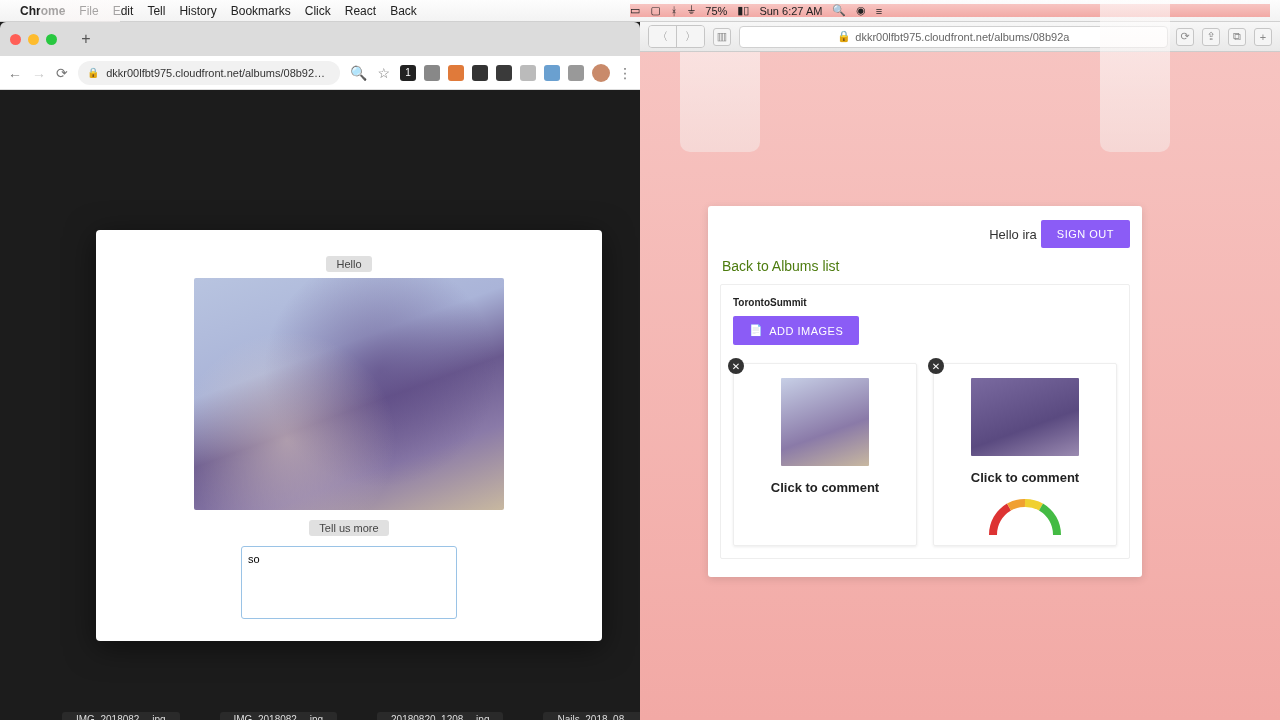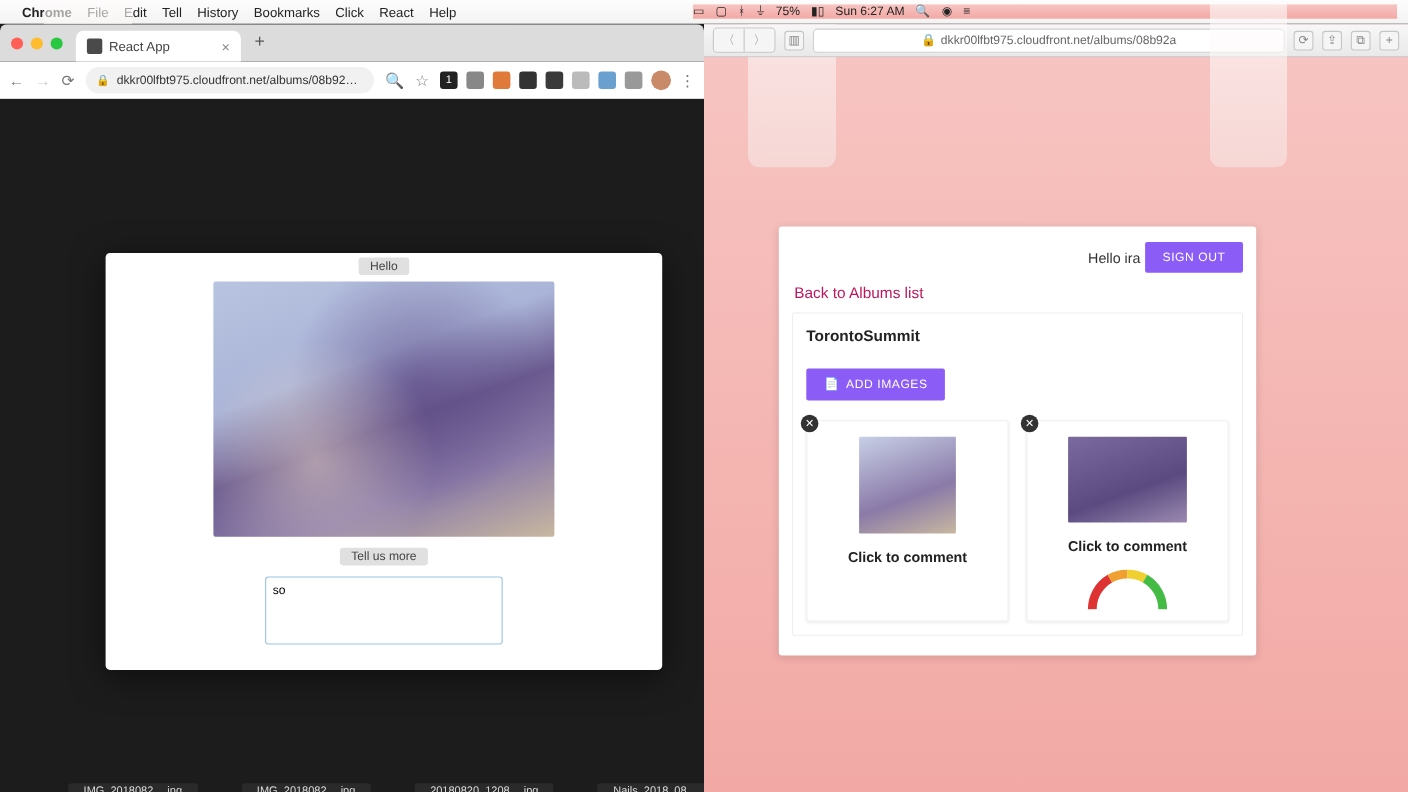--- a/index.html
+++ b/index.html
@@ -36,45 +36,45 @@
   .addr{flex:1;display:flex;align-items:center;background:#f1f1f1;border-radius:14px;height:24px;padding:0 10px;gap:6px;color:#333;font-size:11px}
   .lock{font-size:10px}
   .extrow{display:flex;gap:8px;align-items:center}
   .ext{width:16px;height:16px;border-radius:3px;background:#555}
   .ext.b{background:#222;color:#fff;display:flex;align-items:center;justify-content:center;font-size:10px}
   .avatar{width:18px;height:18px;border-radius:50%;background:#c98a6a}
 
   .chrome-body{background:#1c1c1c;height:640px;position:relative}
 
   
-  .modal{position:absolute;left:96px;top:140px;width:506px;background:#fff;border-radius:4px;box-shadow:0 6px 30px rgba(0,0,0,.5);padding:4px 14px 18px}
+  .modal{position:absolute;left:96px;top:140px;width:506px;background:#fff;border-radius:4px;box-shadow:0 6px 30px rgba(0,0,0,.5);padding:26px 14px 18px}
   .pill{display:block;margin:0 auto 6px;background:#e0e0e0;color:#444;font-size:11px;padding:2px 10px;border-radius:3px;width:fit-content}
   .photo{width:310px;height:232px;margin:0 auto;background:linear-gradient(160deg,#b8c4e0 0%,#aab4d8 35%,#6a5a8f 55%,#8a7aa8 75%,#c8b8a0 100%);border-radius:2px;position:relative;overflow:hidden}
   .photo::before{content:"";position:absolute;inset:0;background:radial-gradient(circle at 30% 70%,rgba(240,220,200,.5),transparent 40%),radial-gradient(circle at 60% 40%,rgba(90,70,130,.6),transparent 50%)}
   .ta-wrap{width:216px;margin:10px auto 0}
-  .ta{width:100%;height:62px;border:1px solid #9ac3e6;border-radius:3px;padding:6px;font-size:11px;resize:none;outline:none}
+  .ta{width:100%;height:73px;border:1px solid #9ac3e6;border-radius:3px;padding:6px;font-size:11px;resize:none;outline:none}
 
   
   .safari{position:absolute;left:0;top:0;width:640px}
   .s-bar{height:30px;background:linear-gradient(#f7f7f7,#e9e9e9);border-bottom:1px solid #ccc;display:flex;align-items:center;padding:0 8px;gap:8px;font-size:11px}
   .segbtn{display:flex;border:1px solid #c6c6c6;border-radius:4px;overflow:hidden}
   .segbtn span{padding:3px 8px;color:#888;background:#f5f5f5}
   .segbtn span+span{border-left:1px solid #c6c6c6}
   .sq{width:18px;height:18px;border:1px solid #c6c6c6;border-radius:3px;display:flex;align-items:center;justify-content:center;color:#888;background:#f5f5f5;font-size:11px}
   .s-addr{flex:1;height:22px;background:#fff;border:1px solid #d0d0d0;border-radius:4px;display:flex;align-items:center;justify-content:center;color:#666;gap:4px}
   .s-body{height:668px;position:relative}
 
   
   .app{position:absolute;left:68px;top:154px;width:434px;background:#fff;border-radius:3px;box-shadow:0 2px 8px rgba(0,0,0,.12);padding:14px 12px 18px}
   .app-head{display:flex;justify-content:flex-end;align-items:center;gap:4px;margin-bottom:10px}
   .greet{font-size:13px;color:#333}
   .btn{background:#8b5cf6;color:#fff;border:none;border-radius:2px;font-size:11px;letter-spacing:.5px;padding:8px 16px;cursor:pointer}
-  .backlink{color:#be185d;font-size:14px;margin:6px 2px 10px;display:block}
+  .backlink{color:#4d7c0f;font-size:14px;margin:6px 2px 10px;display:block}
   .album{border:1px solid #eee;border-radius:2px;padding:12px}
-  .album h3{font-size:14px;font-weight:600;margin-bottom:22px;color:#222}
+  .album h3{font-size:10px;font-weight:600;margin-bottom:8px;color:#222}
   .add{display:inline-flex;align-items:center;gap:6px;font-size:11px}
   .grid{display:flex;gap:16px;margin-top:18px}
   .card{flex:1;border:1px solid #eee;border-radius:2px;box-shadow:0 1px 3px rgba(0,0,0,.08);padding:10px;position:relative;min-height:170px;display:flex;flex-direction:column;align-items:center}
   .del{position:absolute;left:-6px;top:-6px;width:16px;height:16px;border-radius:50%;background:#333;color:#fff;font-size:10px;display:flex;align-items:center;justify-content:center}
   .thumb{width:88px;height:88px;background:linear-gradient(160deg,#c7cfe6,#8a7aa8 60%,#c8b8a0);margin:4px auto 14px;border-radius:1px}
   .thumb.t2{width:108px;height:78px;background:linear-gradient(160deg,#7a6aa0,#5a4a80 60%,#9a8ab0)}
   .cap{font-size:13px;font-weight:600;color:#222;text-align:center}
   .gauge{margin-top:10px;width:90px;height:40px}
 
   
@@ -87,21 +87,21 @@
 <div class="menubar">
   <span class="apple"></span>
   <span class="item" style="font-weight:600">Chrome</span>
   <span class="item">File</span>
   <span class="item">Edit</span>
   <span class="item">Tell</span>
   <span class="item">History</span>
   <span class="item">Bookmarks</span>
   <span class="item">Click</span>
   <span class="item">React</span>
-  <span class="item">Help</span>
+  <span class="item">Back</span>
   <div class="right">
     <span class="ico">▭</span>
     <span class="ico">▢</span>
     <span class="ico">ᚼ</span>
     <span class="ico">⏚</span>
     <span>75%</span>
     <span class="ico">▮▯</span>
     <span>Sun 6:27 AM</span>
     <span class="ico">🔍</span>
     <span class="ico">◉</span>
@@ -111,25 +111,20 @@
 
 <div class="desk">
 
   <div class="half left">
     <div class="chrome">
       <div class="tabstrip">
         <div class="winbtns">
           <span class="dot r"></span>
           <span class="dot y"></span>
           <span class="dot g"></span>
-        </div>
-        <div class="tab">
-          <span class="fav"></span>
-          <span>React App</span>
-          <span class="x">×</span>
         </div>
         <div class="newtab">+</div>
       </div>
       <div class="addrrow">
         <span class="navico">←</span>
         <span class="navico" style="opacity:.4">→</span>
         <span class="navico">⟳</span>
         <div class="addr">
           <span class="lock">🔒</span>
           <span>dkkr00lfbt975.cloudfront.net/albums/08b92…</span>

